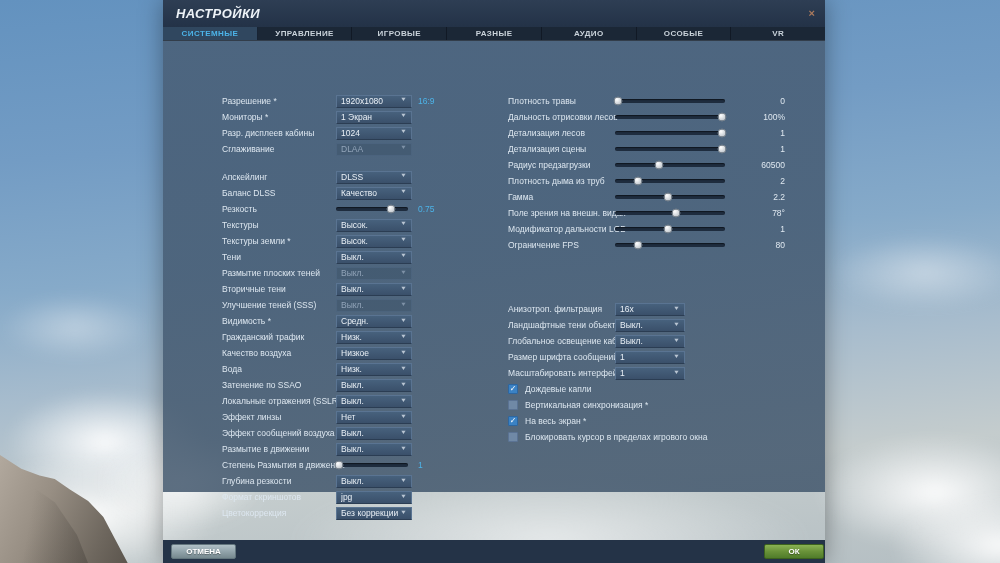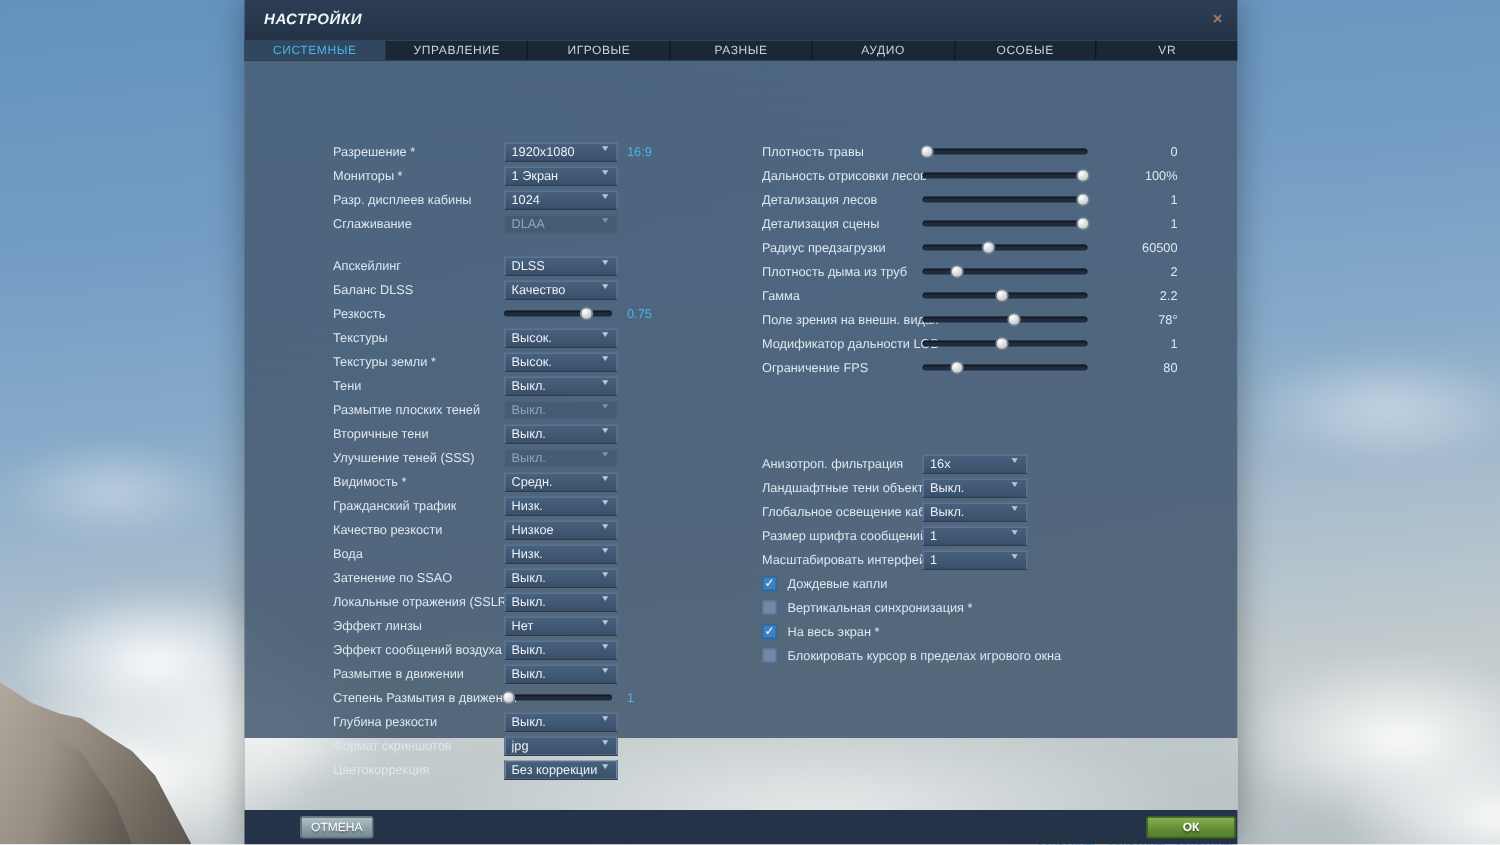--- a/index.html
+++ b/index.html
@@ -18,26 +18,26 @@
     clip-path:polygon(0 6%,14% 18%,26% 24%,36% 27%,46% 36%,58% 46%,68% 60%,76% 80%,84% 100%,0 100%);}
   #mountain-shade{position:absolute;left:0;top:470px;width:110px;height:93px;opacity:.45;
     background:linear-gradient(100deg,rgba(40,36,32,0) 30%,rgba(40,36,32,.8) 100%);
     clip-path:polygon(20% 10%,50% 35%,70% 70%,80% 100%,0 100%,0 30%);}
 
   
   #panel{position:absolute;left:163px;top:0;width:662px;height:563px;
     box-shadow:0 0 22px rgba(0,0,0,.35);}
   #title-bar{position:absolute;left:0;top:0;width:100%;height:27px;box-sizing:border-box;
     background:linear-gradient(180deg,#2e3e54,#233247);display:flex;align-items:center;padding:0 10px 0 13px;}
-  #window-title{font-size:10px;font-weight:bold;font-style:italic;color:#eef3f8;letter-spacing:.4px;}
+  #window-title{font-size:13px;font-weight:bold;font-style:italic;color:#eef3f8;letter-spacing:.4px;}
   #close-btn{margin-left:auto;color:#ab7a5d;font-size:11px;font-weight:bold;cursor:pointer;line-height:1;}
   #tab-bar{position:absolute;left:0;top:27px;width:100%;height:14px;display:flex;
     background:#1b2736;border-bottom:1px solid rgba(255,255,255,.10);box-sizing:border-box;}
   .tab{flex:1;display:flex;align-items:center;justify-content:center;
-    font-size:8px;color:#c9d2da;letter-spacing:.4px;border-right:1px solid rgba(12,19,29,.65);cursor:pointer;}
+    font-size:8px;color:#c9d2da;letter-spacing:.4px;border-right:1px solid rgba(12,19,29,.65);cursor:pointer;font-weight:bold;}
   .tab:last-child{border-right:none;}
   .tab.active{background:#30475f;color:var(--accent);}
   #content{position:absolute;left:0;top:41px;width:100%;height:451px;
     background:linear-gradient(180deg,rgba(73,95,119,.88),rgba(64,85,107,.84));}
   #footer{position:absolute;left:0;top:540px;width:100%;height:23px;background:#243347;}
 
   
   #left-col{position:absolute;left:59px;top:52px;width:232px;}
   #right-sliders{position:absolute;left:345px;top:52px;width:277px;}
   #right-selects{position:absolute;left:345px;top:260px;width:277px;}
@@ -85,23 +85,23 @@
   .q0,.q1,.q2{width:34px;} .q3{width:40px;}
   .pbtn{width:38px;height:14px;border-radius:2px;border:1px solid #3a4c60;box-sizing:border-box;cursor:pointer;
     background:linear-gradient(180deg,#5d7084,#45596e);
     color:#e0e8ef;font-size:7.5px;font-weight:bold;display:flex;align-items:center;justify-content:center;}
   #profile-row2{position:relative;height:12px;margin-top:4px;}
   #profile-caption{position:absolute;left:0;width:178px;text-align:center;font-size:8.5px;color:#d8e1ea;}
   .save{position:absolute;width:38px;text-align:center;font-size:6.5px;font-weight:bold;
     color:var(--save-blue);letter-spacing:.2px;cursor:pointer;white-space:nowrap;}
 
   
-  #cancel-btn{position:absolute;left:37px;top:4px;width:49px;height:15px;border-radius:2px;cursor:pointer;
+  #cancel-btn{position:absolute;left:8px;top:4px;width:65px;height:15px;border-radius:2px;cursor:pointer;
     background:linear-gradient(180deg,#b0c0c6 0%,#92a4ab 50%,#76898f 100%);border:1px solid #63767e;
-    box-sizing:border-box;color:#fff;font-size:8px;font-weight:normal;display:flex;align-items:center;justify-content:center;
+    box-sizing:border-box;color:#fff;font-size:8px;font-weight:bold;display:flex;align-items:center;justify-content:center;
     text-shadow:0 1px 1px rgba(0,0,0,.35);}
   #ok-btn{position:absolute;right:1px;top:4px;width:60px;height:15px;border-radius:2px;cursor:pointer;
     background:linear-gradient(180deg,#8ab254 0%,#699239 50%,var(--ok-green) 100%);border:1px solid #3d621e;
     box-sizing:border-box;color:#fff;font-size:8px;font-weight:bold;display:flex;align-items:center;justify-content:center;
     text-shadow:0 1px 1px rgba(0,0,0,.4);}
 </style>
 </head>
 <body>
 
 <div id="sky"></div>
@@ -234,21 +234,21 @@
           </div>
         </div>
         <div class="row">
           <span class="lbl">Гражданский трафик</span>
           <div class="select">
             <span class="sval">Низк.</span>
             <span class="arrow">▼</span>
           </div>
         </div>
         <div class="row">
-          <span class="lbl">Качество резкости</span>
+          <span class="lbl">Качество воздуха</span>
           <div class="select">
             <span class="sval">Низкое</span>
             <span class="arrow">▼</span>
           </div>
         </div>
         <div class="row">
           <span class="lbl">Вода</span>
           <div class="select">
             <span class="sval">Низк.</span>
             <span class="arrow">▼</span>

